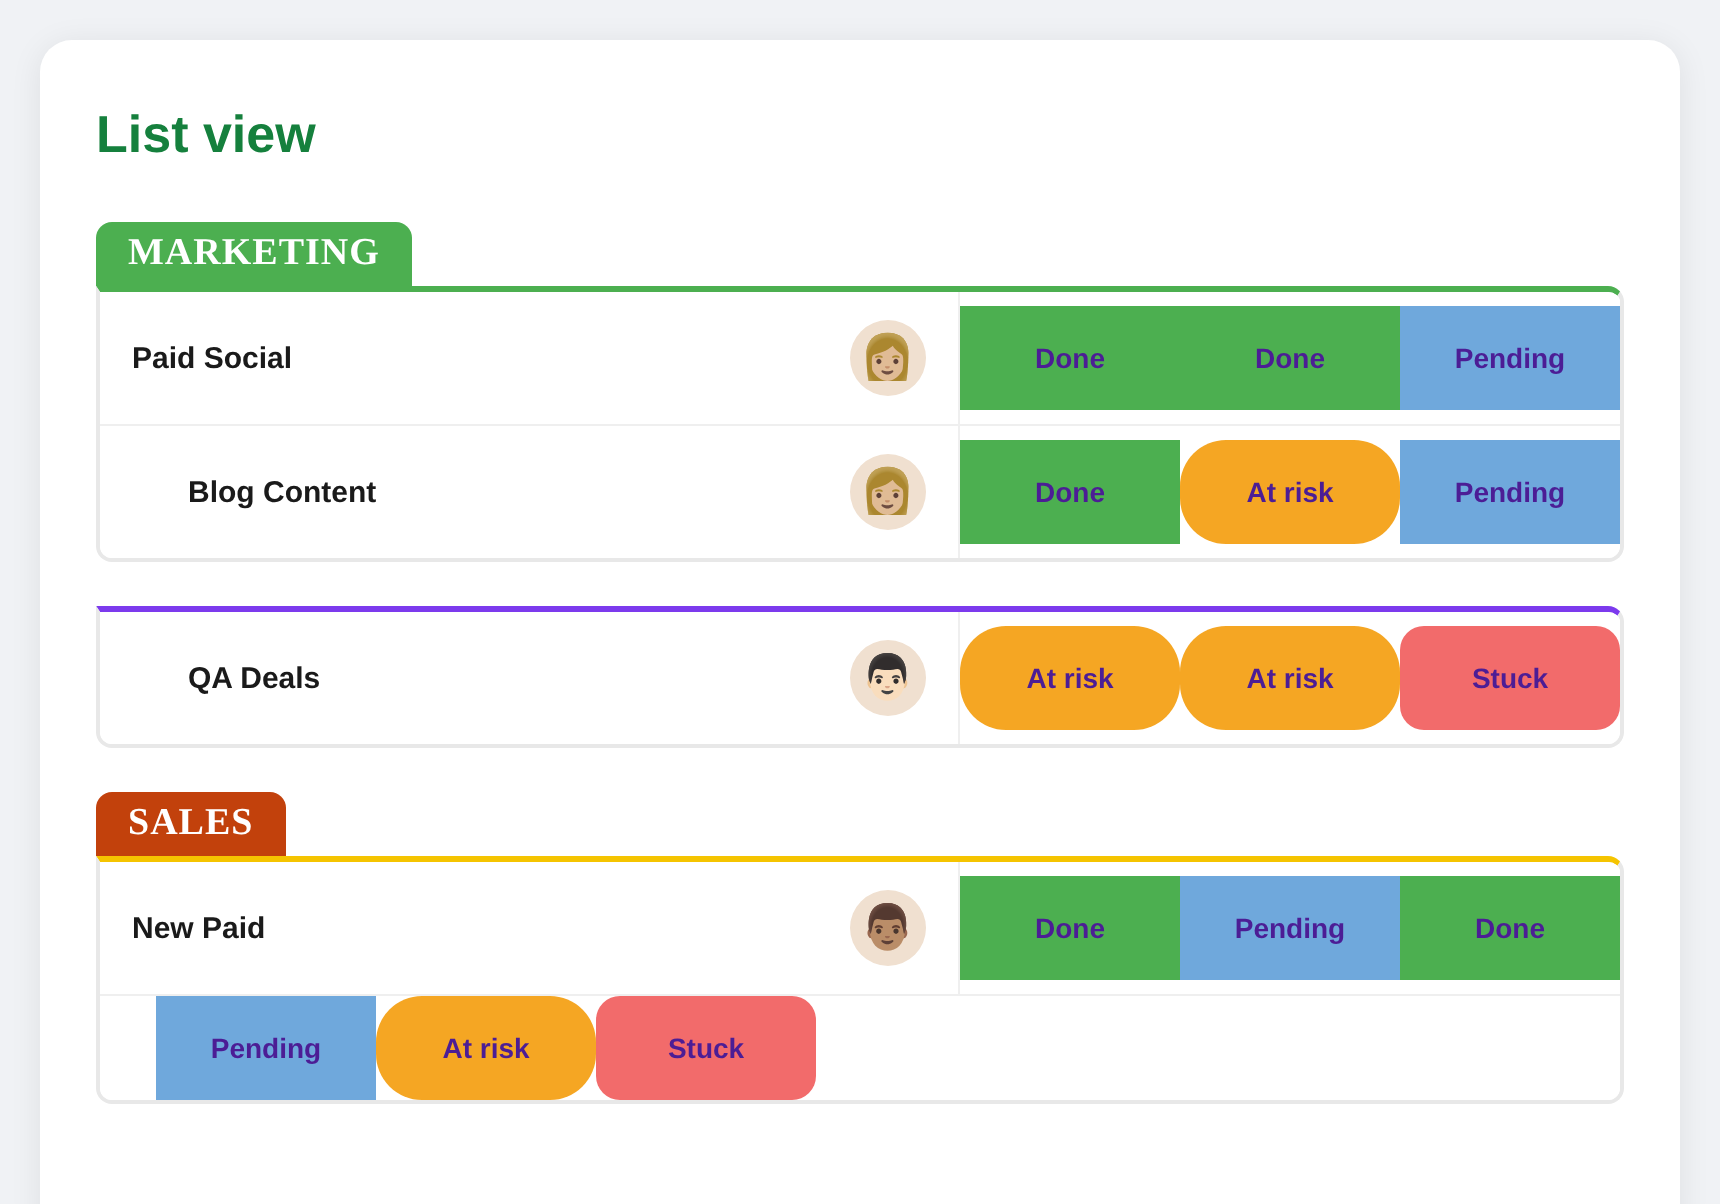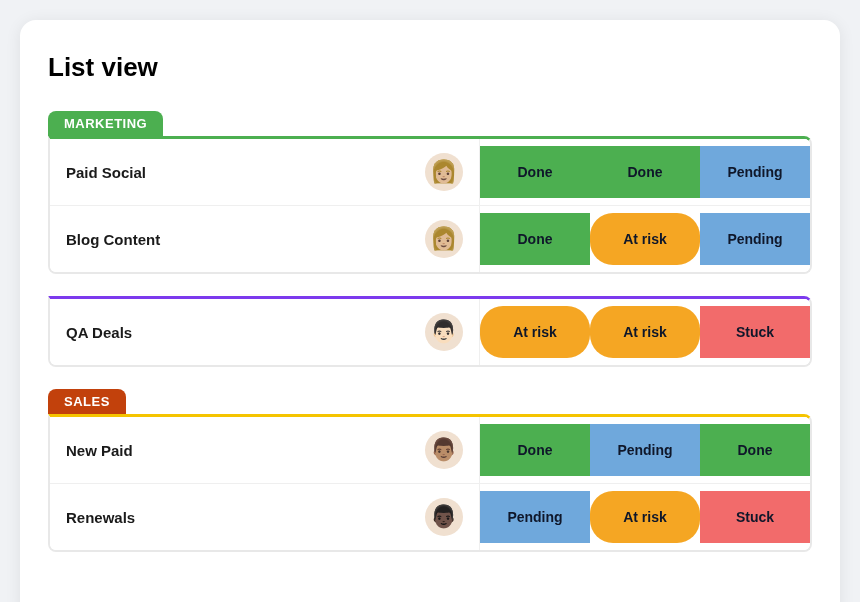--- a/index.html
+++ b/index.html
@@ -16,57 +16,58 @@
       background: #fff;
       border-radius: 16px;
       padding: 32px 28px;
       width: 860px;
       min-height: 602px;
       box-shadow: 0 2px 16px rgba(0,0,0,0.08);
     }
     .page-title {
       font-size: 26px;
       font-weight: 800;
-      color: #000000;
+      color: #15803d;
       margin-bottom: 28px;
     }
     .group {
       margin-bottom: 22px;
       border-radius: 10px;
       overflow: visible;
     }
     .group-header {
       display: inline-block;
       padding: 5px 16px;
       border-radius: 8px 8px 0 0;
-      font-size: 13px;
+      font-size: 19px;
       font-weight: 800;
       color: #fff;
       letter-spacing: 0.5px;
       margin-bottom: 0;
       text-transform: uppercase;
+      font-family: Liberation Serif, serif;
     }
     .group-header.marketing { background: #4caf50; }
     .group-header.development { background: #7c3aed; }
     .group-header.sales { background: #c2410c; color: #fff; }
     .group-rows {
       border: 2px solid #e8e8e8;
       border-radius: 0 8px 8px 8px;
       overflow: hidden;
     }
     .group.marketing .group-rows { border-top: 3px solid #4caf50; }
     .group.development .group-rows { border-top: 3px solid #7c3aed; }
     .group.sales .group-rows { border-top: 3px solid #f5c400; }
     .row {
       display: flex;
       align-items: center;
       border-bottom: 1px solid #efefef;
       background: #fff;
     }
-    .row:last-child { border-bottom: none; }
+    .row:last-child { border-bottom: none; padding-left: 28px; }
     .row-label {
       flex: 1;
       display: flex;
       align-items: center;
       padding: 14px 16px;
       gap: 16px;
       border-right: 1px solid #efefef;
     }
     .row-name {
       font-size: 15px;
@@ -88,26 +89,26 @@
     }
     .status-cells {
       display: flex;
     }
     .status-cell {
       width: 110px;
       padding: 18px 0;
       text-align: center;
       font-size: 14px;
       font-weight: 600;
-      color: #0f172a;
+      color: #4c1d95;
     }
     .status-cell.done { background: #4caf50; }
     .status-cell.pending { background: #6fa8dc; text-align: center; }
     .status-cell.at-risk { background: #f5a623; border-radius: 23px; }
-    .status-cell.stuck { background: #f26b6b; }
+    .status-cell.stuck { background: #f26b6b; border-radius: 12px; }
   </style>
 </head>
 <body>
 
 <div class="card">
   <h1 class="page-title">List view</h1>
 
   <div id="groups-container">
       <div class="group marketing"><div class="group-header marketing">MARKETING</div><div class="group-rows">
           <div class="row">
@@ -152,24 +153,20 @@
               <span class="row-name">New Paid</span>
               <div class="avatar" style="font-size: 22px; background: rgb(240, 224, 208);">👨🏽</div>
             </div>
             <div class="status-cells">
               <div class="status-cell done">Done</div>
               <div class="status-cell pending">Pending</div>
               <div class="status-cell done">Done</div>
             </div>
           </div>
           <div class="row">
-            <div class="row-label">
-              <span class="row-name">Renewals</span>
-              <div class="avatar" style="font-size: 22px; background: rgb(240, 224, 208);">👨🏿</div>
-            </div>
             <div class="status-cells">
               <div class="status-cell pending">Pending</div>
               <div class="status-cell at-risk">At risk</div>
               <div class="status-cell stuck">Stuck</div>
             </div>
           </div>
         </div></div>
     </div>
 </div>
 

